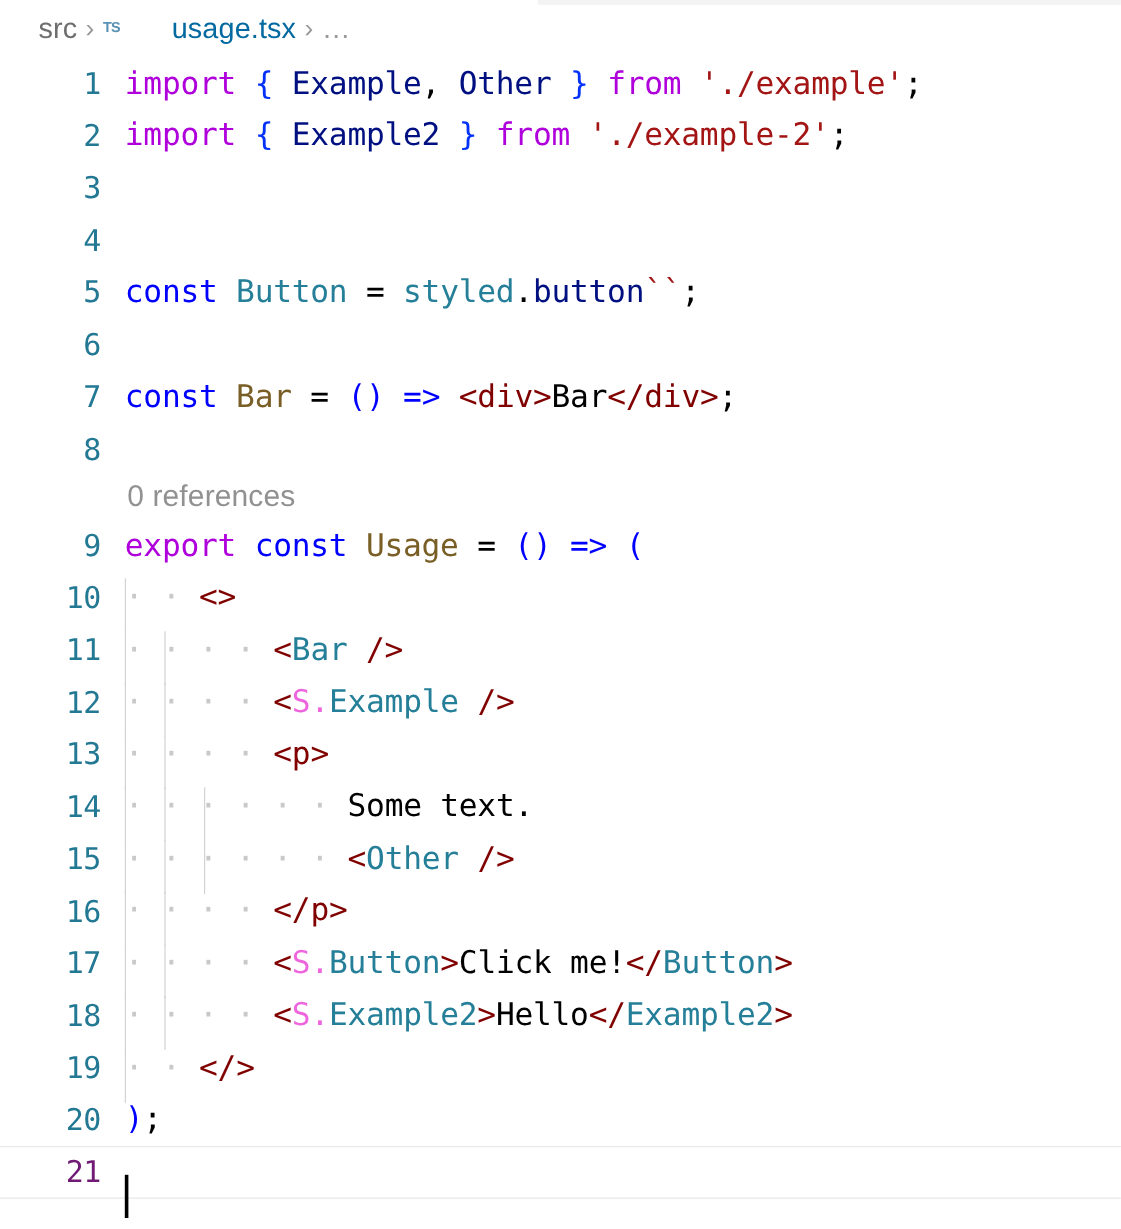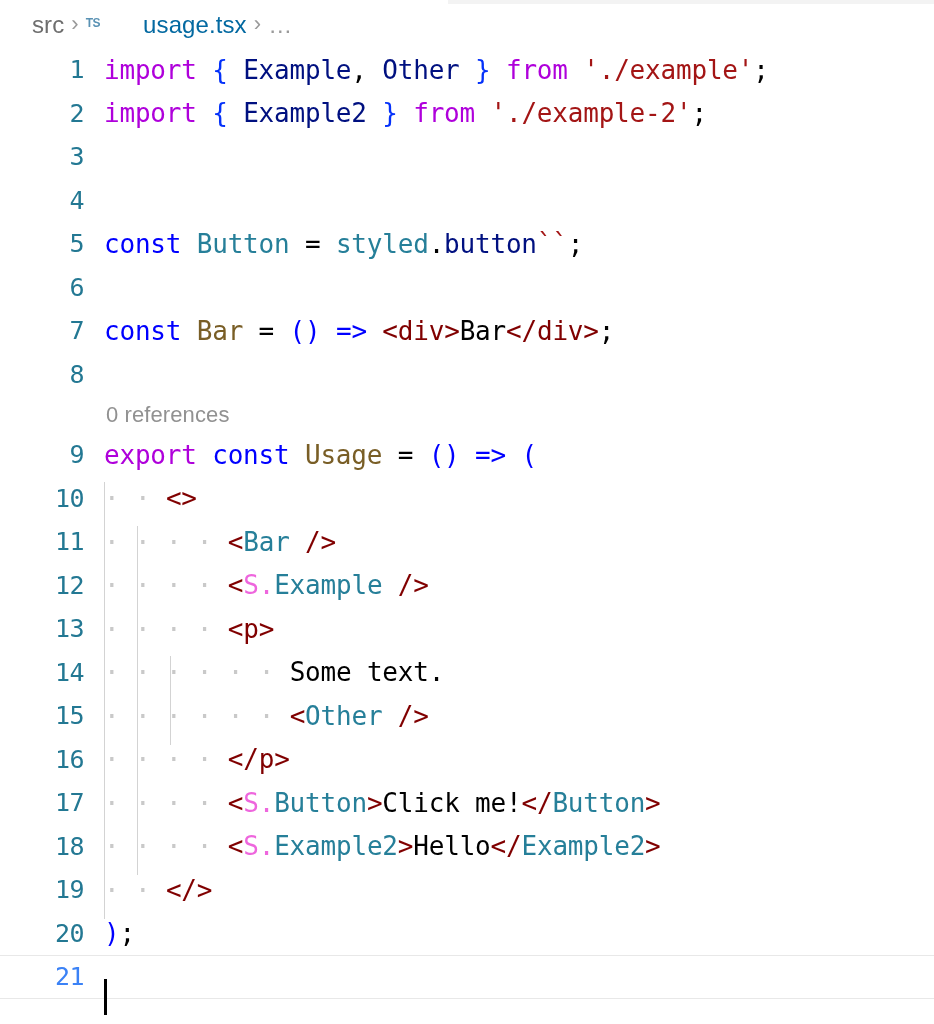--- a/index.html
+++ b/index.html
@@ -109,38 +109,38 @@
     min-width: 104px;
     text-align: right;
     padding-right: 20px;
     box-sizing: border-box;
     color: #237893;
     font-size: 25px;
     letter-spacing: -0.5px;
     user-select: none;
   }
   .row.active .gutter {
-    color: #3b82f6;
+    color: #701a75;
     padding-left: 48px;
   }
   .gutter.blank { color: transparent; }
 
   .code {
     flex: 1;
     position: relative;
     padding-left: 0;
     color: #000000;
     letter-spacing: -0.2px;
   }
 
   .codelens-text {
     flex: 1;
     color: #919191;
     font-family: "Liberation Sans", sans-serif;
-    font-size: 22px;
+    font-size: 25px;
     padding-left: 2px;
     letter-spacing: 0.1px;
   }
 
   
   .kw-purple { color: #af00db; }   
   .kw-blue   { color: #0000ff; }   
   .ident     { color: #001080; }   
   .type      { color: #267f99; }   
   .func      { color: #795e26; }   

